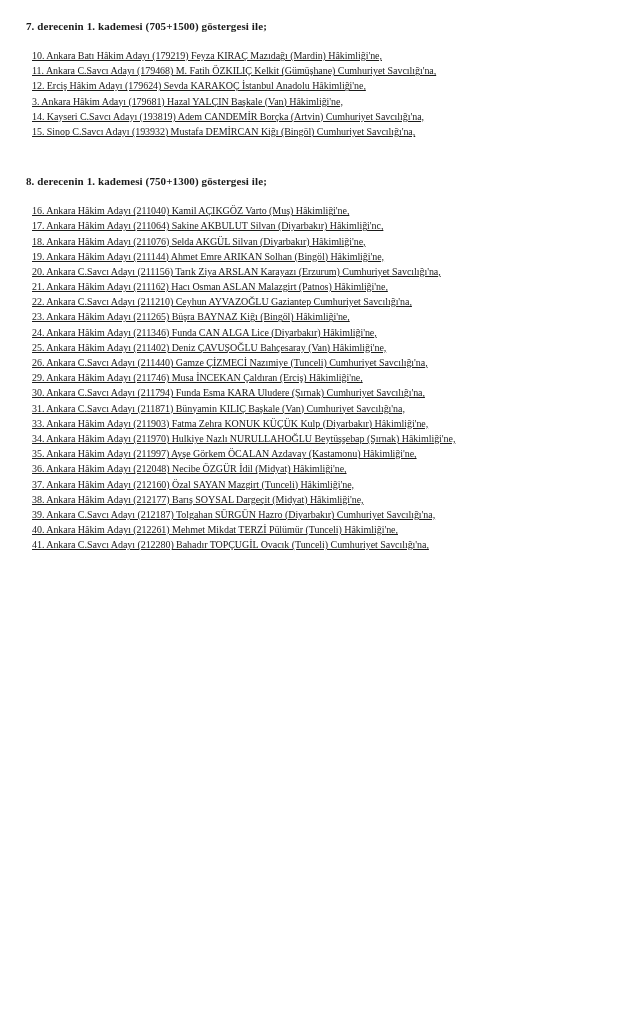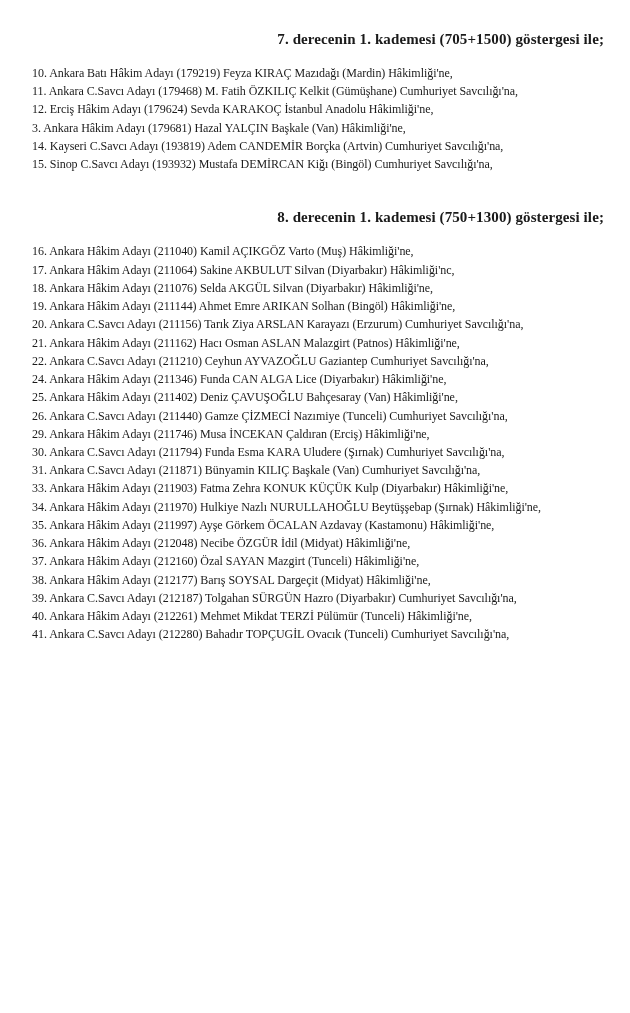--- a/index.html
+++ b/index.html
@@ -15,42 +15,43 @@
   }
   .page {
     position: relative;
     width: 630px;
     min-height: 1013px;
     box-sizing: border-box;
     padding: 14px 26px 10px 26px;
   }
   .section-heading {
     font-weight: bold;
-    font-size: 15px;
-    text-align: right;
-    margin: 17px 0 0 0;
+    font-size: 11px;
+    text-align: left;
+    margin: 6px 0 0 0;
     letter-spacing: 0.1px;
   }
   .heading-block {
     margin-bottom: 16px;
   }
   .heading-block.second {
     margin-top: 36px;
   }
   ul.entry-list {
     list-style: none;
     margin: 0;
     padding: 0;
   }
   ul.entry-list li {
-    font-size: 12px;
+    font-size: 10px;
     line-height: 1.52;
     white-space: nowrap;
     padding: 0 0 0 6px;
     letter-spacing: -0.05px;
+    text-decoration: underline;
   }
 </style>
 </head>
 <body>
 
 <div class="page">
 
   <div class="heading-block first">
     <div class="section-heading">7. derecenin 1. kademesi (705+1500) göstergesi ile;</div>
   </div>
@@ -69,20 +70,21 @@
   </div>
 
   <ul class="entry-list">
     <li>16. Ankara Hâkim Adayı (211040) Kamil AÇIKGÖZ Varto (Muş) Hâkimliği'ne,</li>
     <li>17. Ankara Hâkim Adayı (211064) Sakine  AKBULUT Silvan (Diyarbakır) Hâkimliği'nc,</li>
     <li>18. Ankara Hâkim Adayı (211076) Selda  AKGÜL Silvan (Diyarbakır) Hâkimliği'ne,</li>
     <li>19. Ankara Hâkim Adayı (211144) Ahmet Emre ARIKAN Solhan (Bingöl) Hâkimliği'ne,</li>
     <li>20. Ankara C.Savcı Adayı (211156) Tarık Ziya ARSLAN Karayazı (Erzurum) Cumhuriyet Savcılığı'na,</li>
     <li>21. Ankara Hâkim Adayı (211162) Hacı Osman ASLAN Malazgirt (Patnos) Hâkimliği'ne,</li>
     <li>22. Ankara C.Savcı Adayı (211210) Ceyhun  AYVAZOĞLU Gaziantep Cumhuriyet Savcılığı'na,</li>
+    <li>23. Ankara Hâkim Adayı (211265) Büşra BAYNAZ Kiğı (Bingöl) Hâkimliği'ne,</li>
     <li>24. Ankara Hâkim Adayı (211346) Funda CAN ALGA Lice (Diyarbakır) Hâkimliği'ne,</li>
     <li>25. Ankara Hâkim Adayı (211402) Deniz ÇAVUŞOĞLU Bahçesaray (Van) Hâkimliği'ne,</li>
     <li>26. Ankara C.Savcı Adayı (211440) Gamze ÇİZMECİ Nazımiye (Tunceli) Cumhuriyet Savcılığı'na,</li>
     <li>29. Ankara Hâkim Adayı (211746) Musa  İNCEKAN Çaldıran (Erciş) Hâkimliği'ne,</li>
     <li>30. Ankara C.Savcı Adayı (211794) Funda Esma KARA Uludere (Şırnak) Cumhuriyet Savcılığı'na,</li>
     <li>31. Ankara C.Savcı Adayı (211871) Bünyamin KILIÇ Başkale (Van) Cumhuriyet Savcılığı'na,</li>
     <li>33. Ankara Hâkim Adayı (211903) Fatma Zehra KONUK KÜÇÜK Kulp (Diyarbakır) Hâkimliği'ne,</li>
     <li>34. Ankara Hâkim Adayı (211970) Hulkiye Nazlı NURULLAHOĞLU Beytüşşebap (Şırnak) Hâkimliği'ne,</li>
     <li>35. Ankara Hâkim Adayı (211997) Ayşe Görkem ÖCALAN Azdavay (Kastamonu) Hâkimliği'ne,</li>
     <li>36. Ankara Hâkim Adayı (212048) Necibe ÖZGÜR İdil (Midyat) Hâkimliği'ne,</li>

